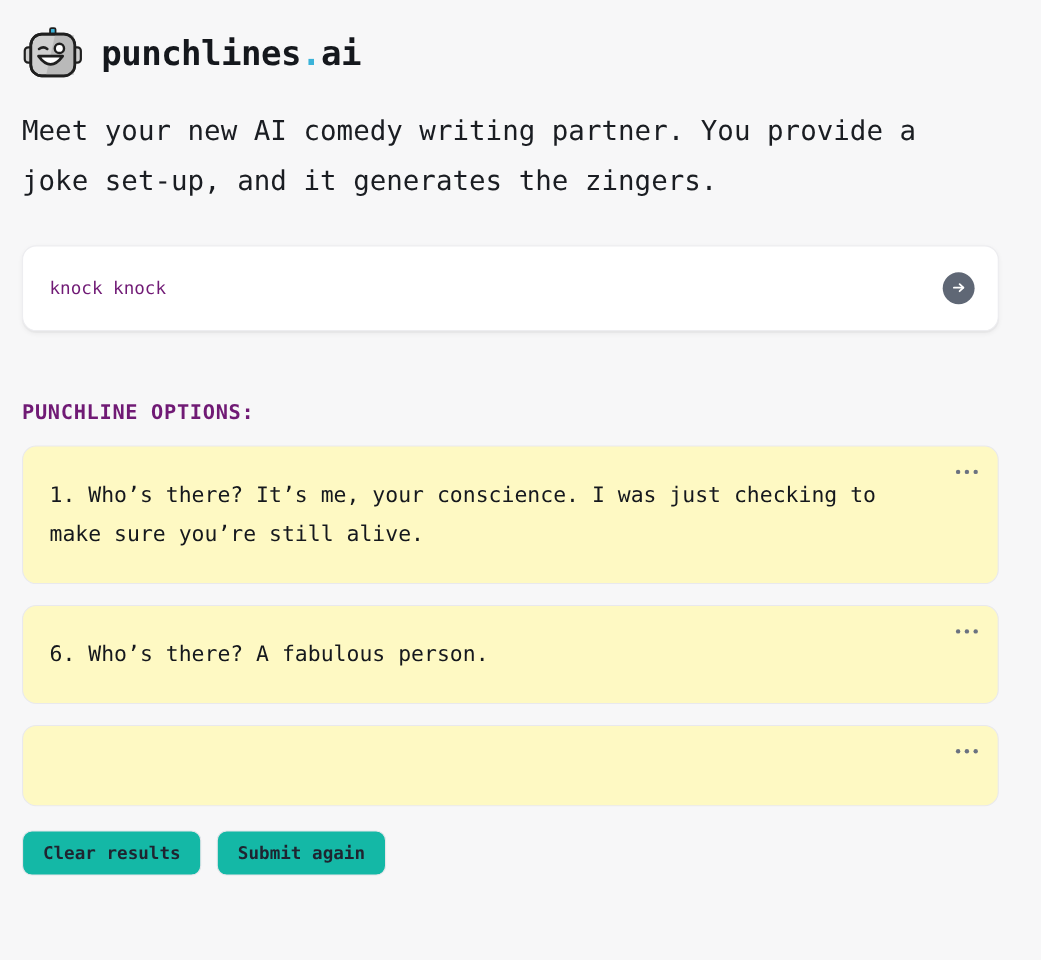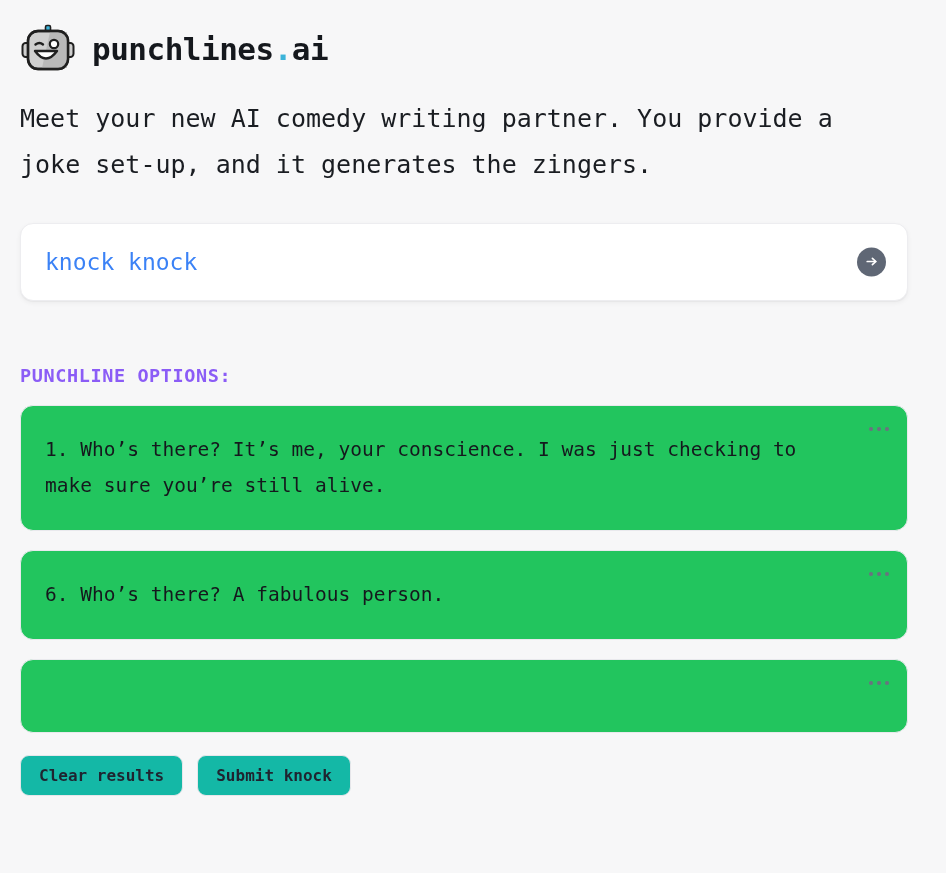--- a/index.html
+++ b/index.html
@@ -68,22 +68,22 @@
     display: flex;
     align-items: center;
     padding: 0 70px 0 24px;
   }
   .prompt-input {
     width: 100%;
     border: none;
     outline: none;
     background: transparent;
     font-family: inherit;
-    font-size: 23px;
-    color: #3b82f6;
+    font-size: 16px;
+    color: #701a75;
     padding: 0;
     letter-spacing: 0px;
   }
   .prompt-input::placeholder { color: #9aa0a8; }
   .submit-circle {
     position: absolute;
     right: 21px;
     top: 50%;
     transform: translateY(-50%);
     width: 29px;
@@ -98,26 +98,26 @@
     justify-content: center;
   }
   .submit-circle svg { display: block; }
 
   
   .results-label {
     margin: 64px 0 0 0;
     font-size: 18.5px;
     font-weight: bold;
     letter-spacing: 0.6px;
-    color: #8b5cf6;
+    color: #701a75;
   }
   .cards { margin-top: 19px; }
   .card {
     position: relative;
-    background: #22c55e;
+    background: #fef9c3;
     border: 1px solid #e9e9ed;
     border-radius: 13px;
     padding: 26px 56px 26px 24px;
     margin-bottom: 19px;
     min-height: 74px;
     display: flex;
     align-items: flex-start;
   }
   .card-text {
     font-size: 19.5px;
@@ -241,16 +241,16 @@
         <i></i>
         <i></i>
         <i></i>
       </button>
     </div>
 
   </div>
 
   <div class="actions">
     <button class="action-btn">Clear results</button>
-    <button class="action-btn">Submit knock</button>
+    <button class="action-btn">Submit again</button>
   </div>
 
 </div>
 
 </body></html>

